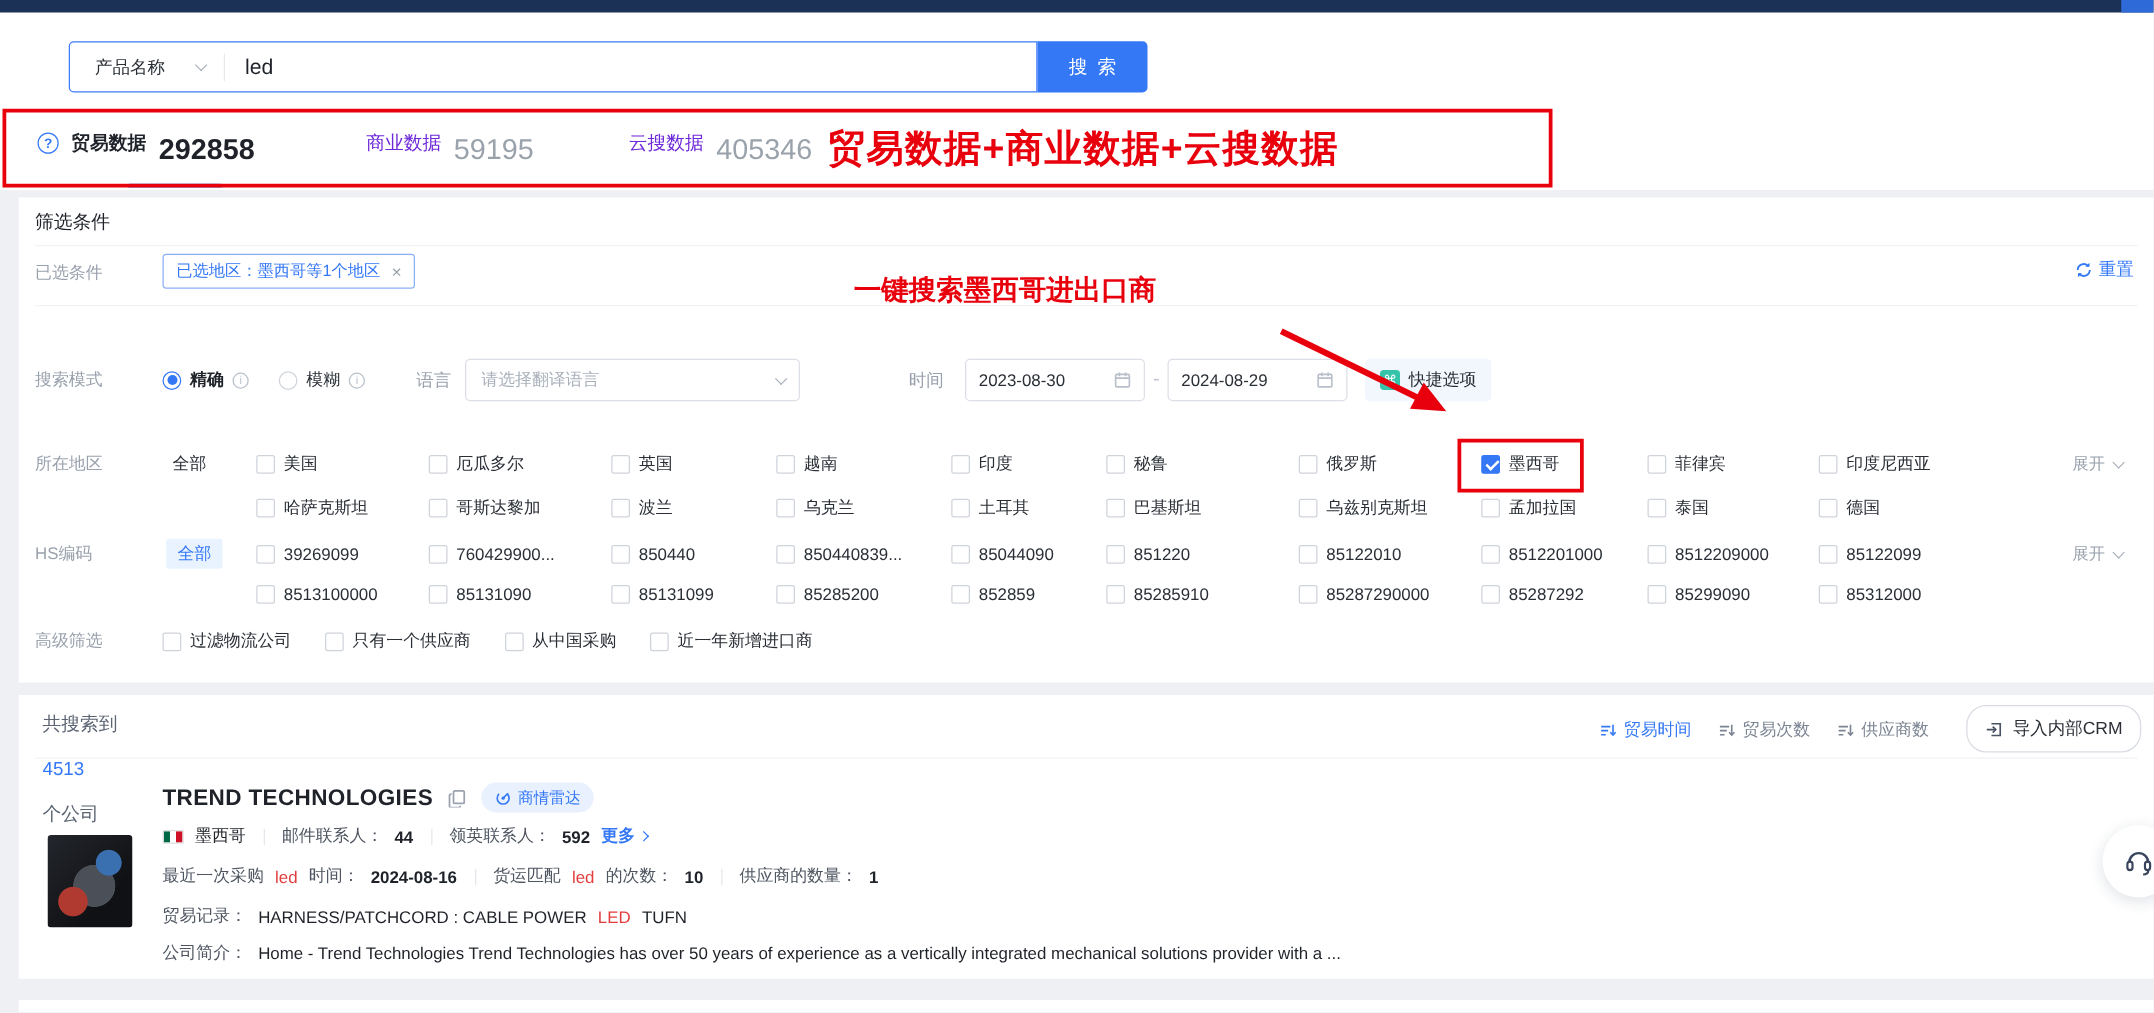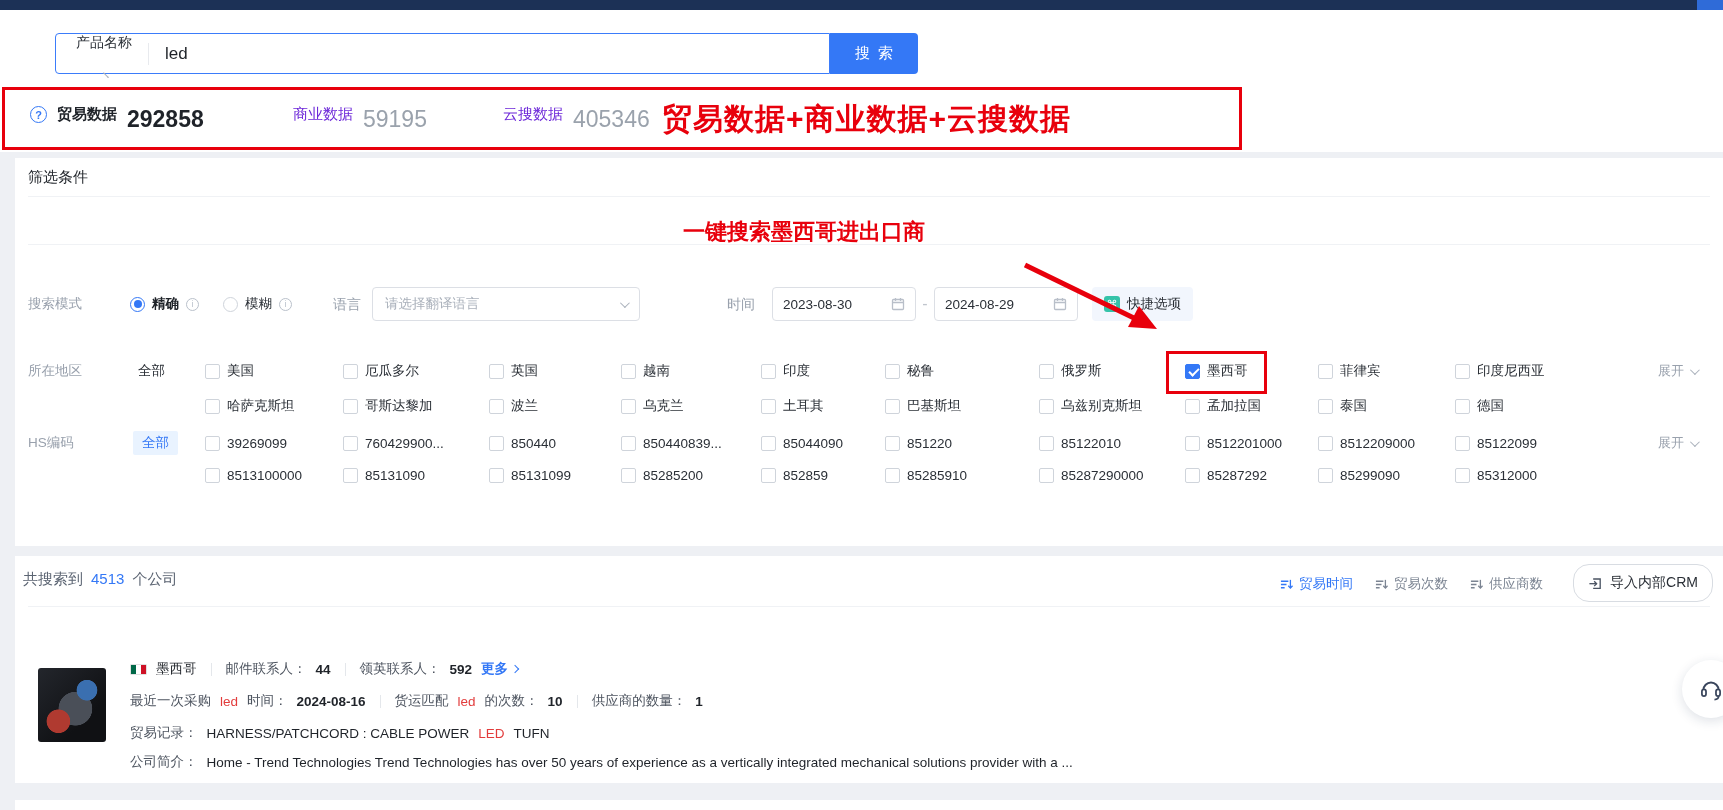--- a/index.html
+++ b/index.html
@@ -6,21 +6,21 @@
   body { background:#eef0f4; font-family:"Liberation Sans", sans-serif; }
   .page { position:relative; width:1723px; height:810px; background:#eef0f4; overflow:hidden; }
 
   
   .top-white { position:absolute; left:0; top:0; width:100%; height:152px; background:#fff; }
   .navbar { position:absolute; left:0; top:0; width:100%; height:10px; background:#1c3156; }
   .navbar-accent { position:absolute; right:0; top:0; width:26px; height:10px; background:#2f6bd8; }
 
   .search-wrap { position:absolute; left:55px; top:33px; width:775px; height:41px; background:#fff;
     border:1px solid #3b7cfa; border-radius:4px 0 0 4px; display:flex; align-items:center; }
-  .cat { display:flex; align-items:center; gap:24px; padding:0 16px 0 20px; font-size:14px; color:#2a2f36; cursor:pointer; height:100%;flex-direction:column; }
+  .cat { display:flex; align-items:center; gap:24px; padding:0 16px 0 20px; font-size:14px; color:#2a2f36; cursor:pointer; height:100%; }
   .vdiv { width:1px; height:22px; background:#e8eaee; }
   .q-input { flex:1; border:none; outline:none; font-size:17px; color:#1f2329; padding:0 16px; font-family:inherit; background:transparent; }
   .search-btn { position:absolute; left:830px; top:33px; width:88px; height:41px; background:#3478f6; color:#fff;
     font-size:15px; border:none; border-radius:0 4px 4px 0; display:flex; align-items:center; justify-content:center;
     letter-spacing:8px; padding-left:8px; cursor:pointer; font-family:inherit; }
 
   .chv { display:inline-block; width:7px; height:7px; border-right:1.5px solid #aab1bb; border-bottom:1.5px solid #aab1bb; transform:rotate(45deg) translateY(-2px); }
   .chv-r { display:inline-block; width:6px; height:6px; border-right:1.6px solid #3478f6; border-bottom:1.6px solid #3478f6; transform:rotate(-45deg); }
 
   
@@ -72,21 +72,21 @@
     border-right:2px solid #fff; border-bottom:2px solid #fff; transform:rotate(45deg); }
   .all-plain { position:absolute; left:123px; line-height:30px; font-size:13.5px; color:#2a2f36; cursor:pointer; }
   .all-chip { position:absolute; left:118px; top:3px; height:24px; padding:0 9px; background:#e9f3ff; color:#3478f6;
     font-size:13.5px; border-radius:2px; line-height:24px; cursor:pointer; }
   .expand { position:absolute; right:26px; line-height:30px; color:#99a1ad; font-size:13px; display:flex; align-items:center; gap:6px; cursor:pointer; }
   .adv-list { position:absolute; left:115px; display:flex; gap:27px; height:30px; align-items:center; }
   .flabel30 { line-height:30px; }
 
   
   .rcard { position:absolute; left:15px; top:556px; width:1708px; height:227px; background:#fff; }
-  .summary { position:absolute; left:8px; top:14px; font-size:15px; color:#5b6472; display:flex; gap:8px; }
+  .summary { position:absolute; left:19px; top:14px; font-size:15px; color:#5b6472; display:flex; gap:18px;flex-direction:column; }
   .summary .blue { color:#3478f6; }
   .sorts { position:absolute; right:180px; top:19px; display:flex; gap:22px; font-size:13.5px; color:#7b8492; align-items:center; }
   .sort-item { display:flex; gap:6px; align-items:center; cursor:pointer; }
   .sort-item.active { color:#3478f6; }
   .crm-btn { position:absolute; right:10px; top:8px; height:38px; padding:0 14px; border:1px solid #d8dce2; border-radius:16px;
     display:flex; align-items:center; gap:7px; font-size:14px; color:#2a2f36; background:#fff; cursor:pointer; font-family:inherit; }
   .hr-r { position:absolute; left:13px; right:13px; top:50px; height:1px; background:#f0f2f5; }
 
   .thumb { position:absolute; left:23px; top:112px; width:68px; height:74px; border-radius:3px; cursor:pointer;
     background: radial-gradient(circle at 72% 30%, #3a6fb0 0 14%, transparent 15%),
@@ -148,20 +148,36 @@
   <div class="tab" style="left:503px">
     <span class="lbl">云搜数据</span>
     <span class="cnt">405346</span>
   </div>
   <div class="tab-underline"></div>
 
   <div class="fcard">
     <div class="f-title">筛选条件</div>
     <div class="hr" style="top:38px"></div>
 
+    <div class="frow" style="top:45px;height:30px">
+      <span class="flabel flabel30">已选条件</span>
+      <span class="chip">
+        <span>已选地区：墨西哥等1个地区</span>
+        <span class="x">×</span>
+      </span>
+      <span class="reset">
+        <svg width="14" height="14" viewBox="0 0 14 14">
+            <path d="M2.2 7a4.8 4.8 0 0 1 8.6-2.9" fill="none" stroke="#3478f6" stroke-width="1.5"></path>
+            <path d="M11.6 1.2v3.2H8.4z" fill="#3478f6"></path>
+            <path d="M11.8 7a4.8 4.8 0 0 1-8.6 2.9" fill="none" stroke="#3478f6" stroke-width="1.5"></path>
+            <path d="M2.4 12.8V9.6h3.2z" fill="#3478f6"></path>
+          </svg>
+        <span>重置</span>
+      </span>
+    </div>
     <div class="hr" style="top:86px"></div>
 
 
     <div class="frow" style="top:128px;height:36px">
       <span class="flabel" style="line-height:36px">搜索模式</span>
       <span class="radio-item on" style="left:115px">
         <span class="radio on"></span>
         <span class="rlbl">精确</span>
         <i class="info">i</i>
       </span>
@@ -380,20 +396,41 @@
             <span class="cb"></span>
             <span>85299090</span>
           </label>
         <label class="cell">
             <span class="cb"></span>
             <span>85312000</span>
           </label>
       </div>
     </div>
 
+    <div class="frow" style="top:340px;height:30px">
+      <span class="flabel flabel30">高级筛选</span>
+      <div class="adv-list">
+        <label class="cell">
+            <span class="cb"></span>
+            <span>过滤物流公司</span>
+          </label>
+        <label class="cell">
+            <span class="cb"></span>
+            <span>只有一个供应商</span>
+          </label>
+        <label class="cell">
+            <span class="cb"></span>
+            <span>从中国采购</span>
+          </label>
+        <label class="cell">
+            <span class="cb"></span>
+            <span>近一年新增进口商</span>
+          </label>
+      </div>
+    </div>
   </div>
 
   <div class="rcard">
     <div class="summary">
       <span>共搜索到</span>
       <span class="blue">4513</span>
       <span>个公司</span>
     </div>
     <div class="sorts">
       <span class="sort-item active">
@@ -425,20 +462,35 @@
       <svg width="15" height="15" viewBox="0 0 16 16">
           <path d="M5.5 3.2H13v10H5.5" fill="none" stroke="#4a5362" stroke-width="1.4"></path>
           <path d="M1.5 8.2h7.5" stroke="#4a5362" stroke-width="1.4"></path>
           <path d="M6.6 5.6L9.2 8.2l-2.6 2.6" fill="none" stroke="#4a5362" stroke-width="1.4"></path>
         </svg>
       <span>导入内部CRM</span>
     </button>
     <div class="hr-r"></div>
 
     <div class="thumb"></div>
+    <div class="cname-row">
+      <span class="cname">TREND TECHNOLOGIES</span>
+      <svg width="15" height="15" viewBox="0 0 14 14">
+          <rect x="4.5" y="1.5" width="8" height="9.5" rx="1" fill="none" stroke="#9aa2ae" stroke-width="1.3"></rect>
+          <path d="M9.5 12.7v.3a1 1 0 0 1-1 1h-6a1 1 0 0 1-1-1V5a1 1 0 0 1 1-1h.6" fill="none" stroke="#9aa2ae" stroke-width="1.3"></path>
+        </svg>
+      <span class="badge">
+        <svg width="13" height="13" viewBox="0 0 14 14">
+            <path d="M7 7L11.2 2.8" stroke="#3478f6" stroke-width="1.4" fill="none"></path>
+            <circle cx="7" cy="7" r="1.4" fill="#3478f6"></circle>
+            <path d="M3.4 3.4A5.1 5.1 0 1 0 10.6 3.4" fill="none" stroke="#3478f6" stroke-width="1.4"></path>
+          </svg>
+        <span>商情雷达</span>
+      </span>
+    </div>
     <div class="cline" style="top:104px">
       <span class="flag"></span>
       <span class="dark">墨西哥</span>
       <span class="sep"></span>
       <span>邮件联系人：</span>
       <span class="val">44</span>
       <span class="sep"></span>
       <span>领英联系人：</span>
       <span class="val">592</span>
       <span class="more">

